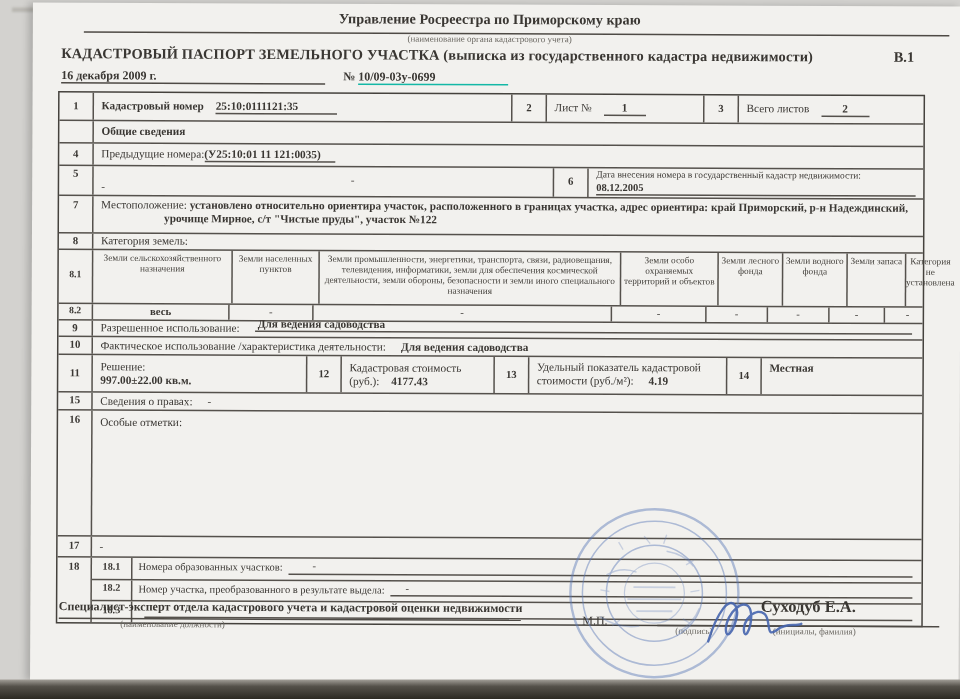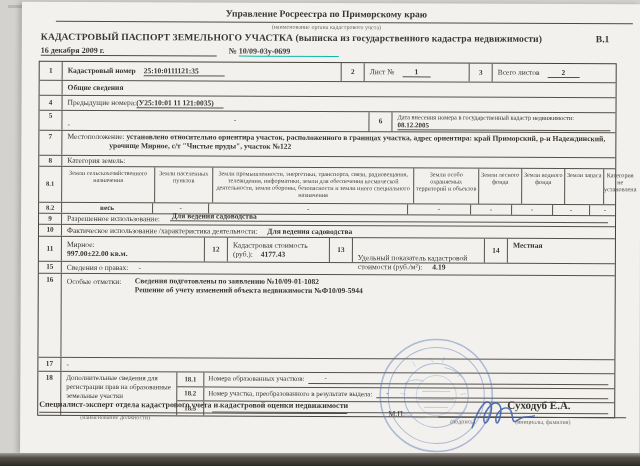--- a/index.html
+++ b/index.html
@@ -183,30 +183,30 @@
         <div class="nc">10</div>
         <div class="cell grow">
           <span>Фактическое использование /характеристика деятельности:</span>
           <span class="b" style="margin-left:10px;">Для ведения садоводства</span>
         </div>
       </div>
 
       <div class="row" style="height:24px;">
         <div class="nc">11</div>
         <div class="cell" style="width:132px;flex:0 0 132px;flex-direction:column;align-items:flex-start;justify-content:center;">
-          <span>Мирное:</span>
+          <span>Решение:</span>
           <span class="b">997.00±22.00 кв.м.</span>
         </div>
         <div class="boxn">12</div>
         <div class="cell" style="width:91px;flex:0 0 91px;display:block;padding-top:3px;">
           <span>Кадастровая стоимость (руб.):</span>
           <span class="b" style="margin-left:6px;">4177.43</span>
         </div>
         <div class="boxn">13</div>
-        <div class="cell" style="width:121px;flex:0 0 121px;display:block;padding-top:15px;">
+        <div class="cell" style="width:121px;flex:0 0 121px;display:block;padding-top:2px;">
           <span>Удельный показатель кадастровой стоимости (руб./м²):</span>
           <span class="b" style="margin-left:8px;">4.19</span>
         </div>
         <div class="boxn">14</div>
         <div class="cell grow" style="align-items:flex-start;padding-top:2px;">
           <span class="b">Местная</span>
         </div>
       </div>
 
       <div class="row" style="height:11px;">
@@ -214,35 +214,30 @@
         <div class="cell grow">
           <span>Сведения о правах:</span>
           <span class="b" style="margin-left:10px;">-</span>
         </div>
       </div>
 
       <div class="row" style="height:83px;">
         <div class="nc" style="align-items:flex-start;padding-top:2px;">16</div>
         <div class="cell grow" style="align-items:flex-start;padding-top:2px;">
           <span class="lblw">Особые отметки:</span>
-          <div>
-            <div class="b">Сведения подготовлены по заявлению №10/09-01-1082</div>
-            <div class="b">Решение об учету изменений объекта недвижимости №Ф10/09-5944</div>
-          </div>
         </div>
       </div>
 
       <div class="row" style="height:13px;">
         <div class="nc">17</div>
         <div class="cell grow">-</div>
       </div>
 
       <div class="row" style="height:43px;">
         <div class="nc" style="align-items:flex-start;padding-top:2px;">18</div>
-        <div class="cell vsep" style="width:105px;flex:0 0 105px;align-items:flex-start;padding-top:2px;font-size:7px;line-height:1.3;">Дополнительные сведения для регистрации прав на образованные земельные участки</div>
         <div class="sub">
           <div class="subrow">
             <div class="snc">18.1</div>
             <div class="scell">
               <span>Номера образованных участков:</span>
               <span class="fill-line" style="padding-left:16px;">-</span>
             </div>
           </div>
           <div class="subrow">
             <div class="snc">18.2</div>

